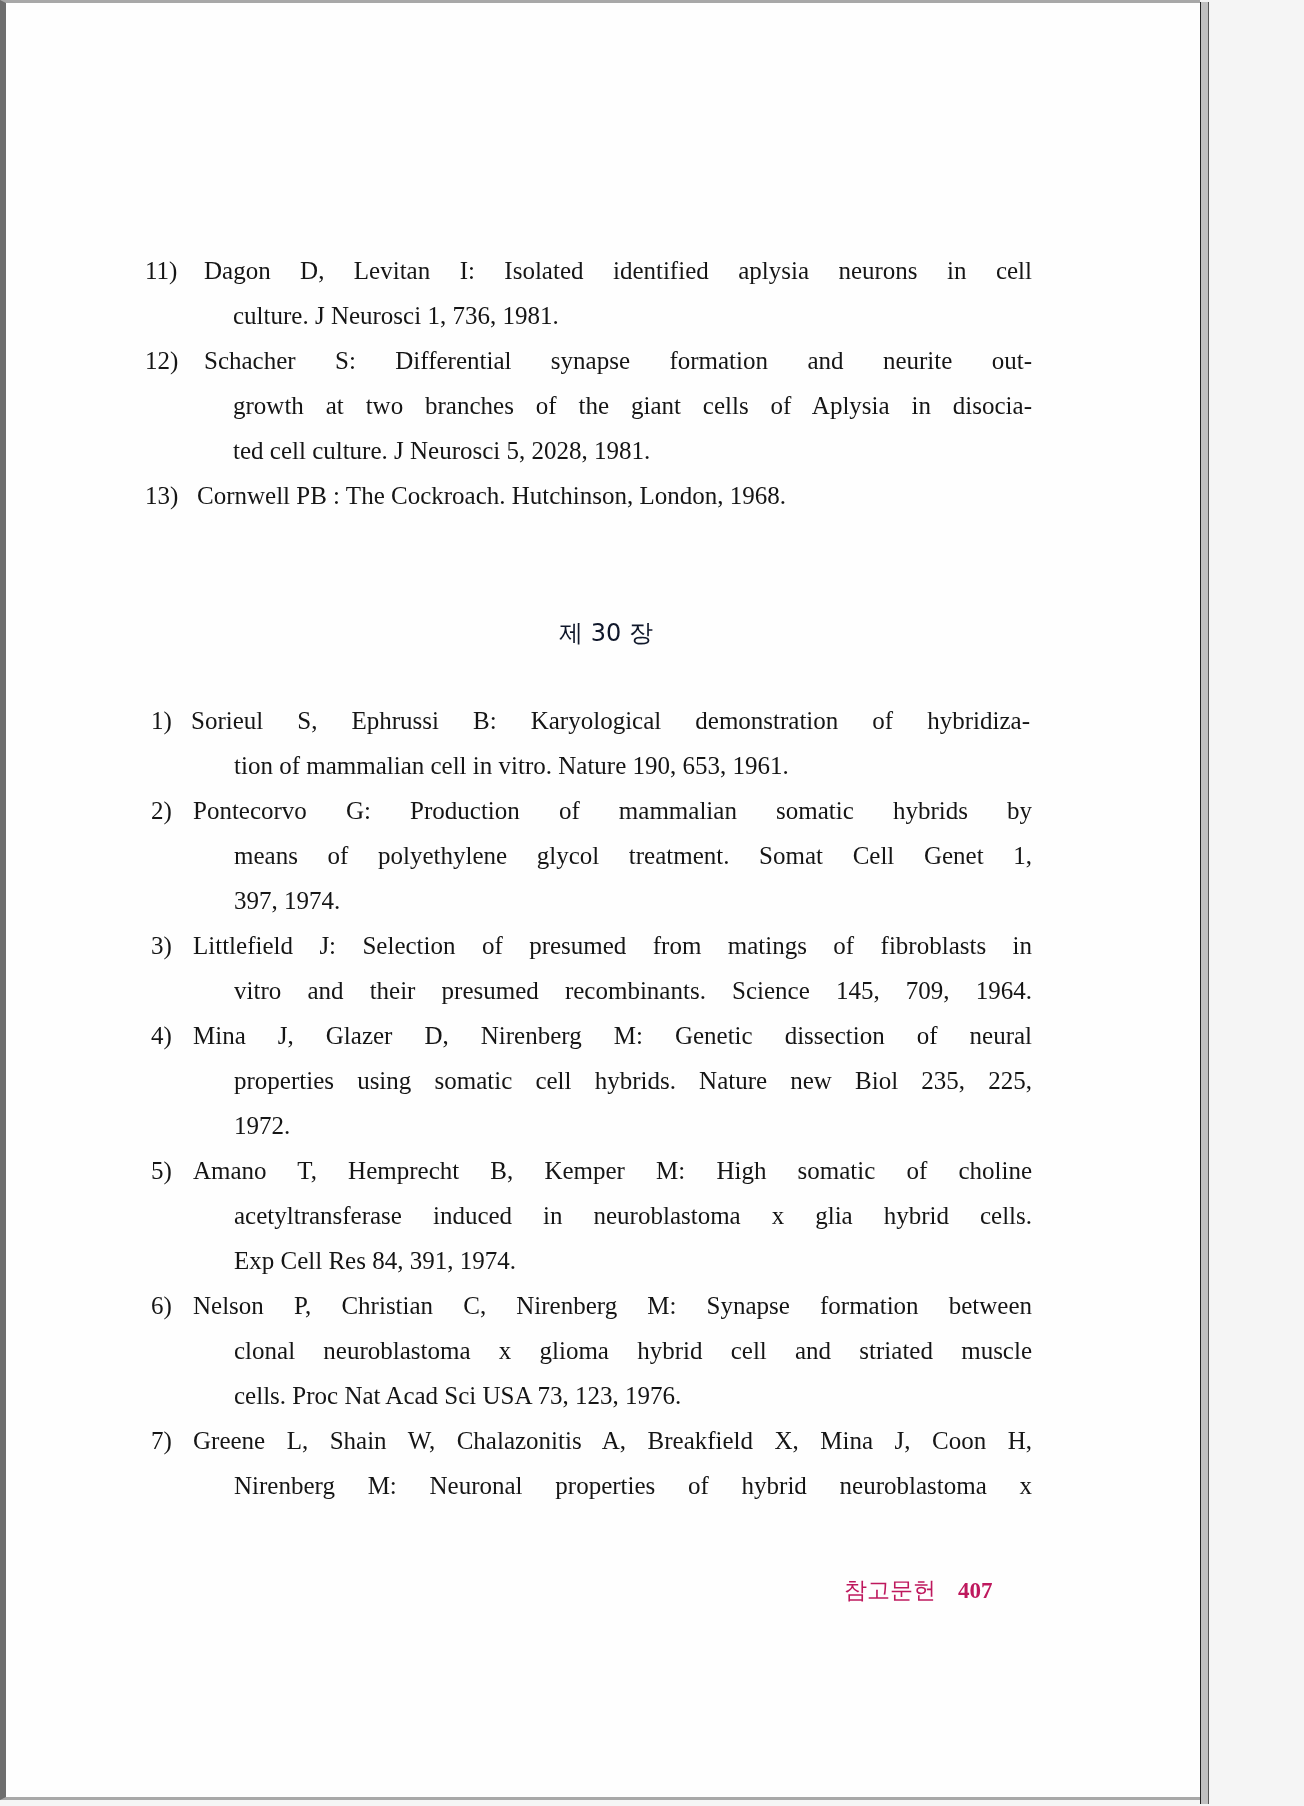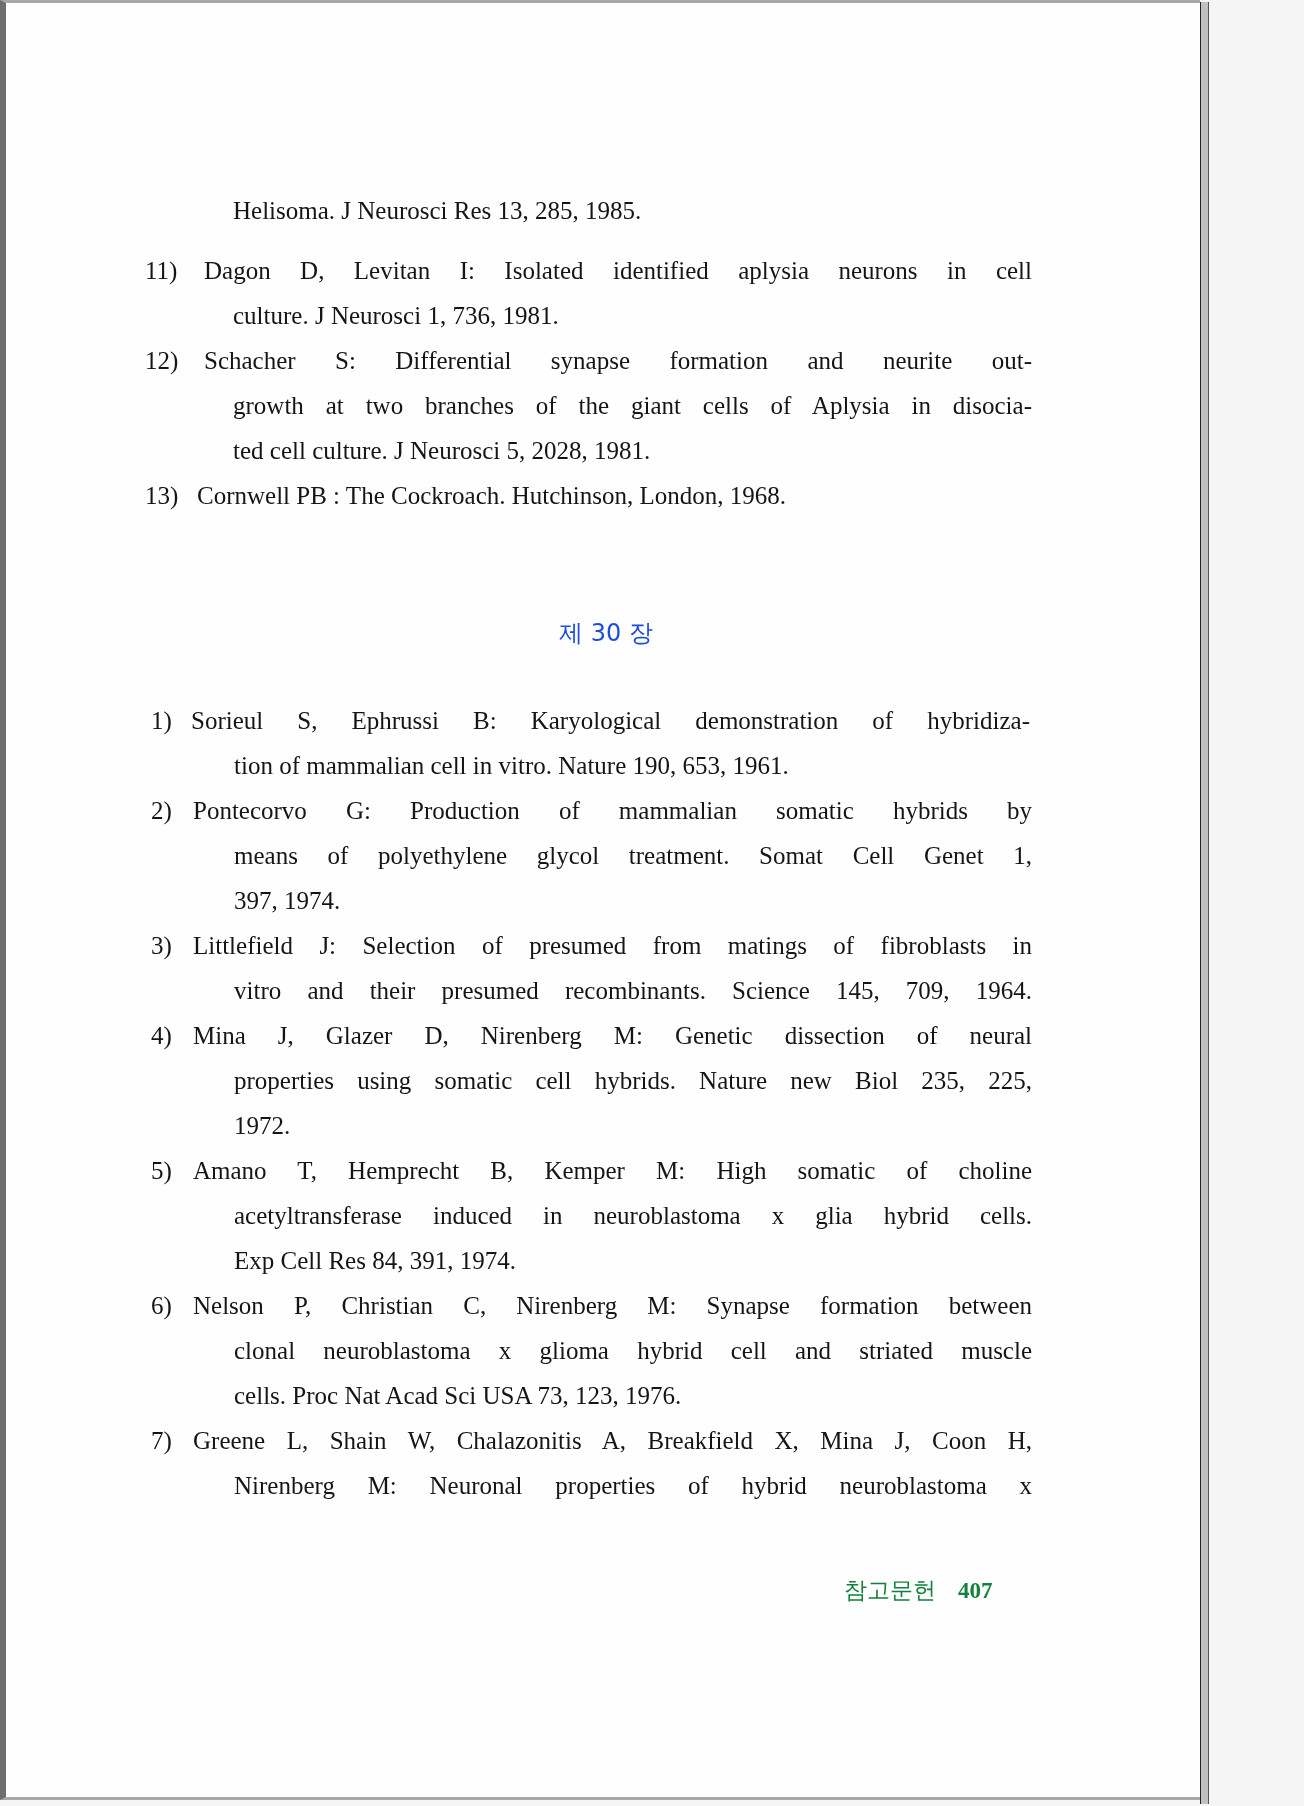--- a/index.html
+++ b/index.html
@@ -54,45 +54,44 @@
       white-space: normal;
     }
     .heading {
       position: absolute;
       left: 0;
       width: 1200px;
       text-align: center;
       font-family: "DejaVu Sans", sans-serif;
       font-size: 24px;
       line-height: 30px;
-      color: #1d4ed8;
+      color: #0f172a;
     }
     .footer {
       position: absolute;
       left: 838px;
       font-family: "DejaVu Serif", serif;
       font-size: 23px;
       line-height: 30px;
-      color: #15803d;
+      color: #be185d;
       white-space: nowrap;
     }
     .footer .pg {
       font-family: "Liberation Serif", serif;
       font-weight: bold;
       margin-left: 22px;
       font-size: 23px;
     }
   </style>
 </head>
 <body>
 
 <div class="viewer">
   <div class="page">
 
-    <div class="line" style="left:227px; top:193px;">Helisoma. J Neurosci Res 13, 285, 1985.</div>
 
     <div>
       <div class="line num" style="left:139px; top:253px;">11)</div>
       <div class="line just" style="left:198px; top:253px; width:828px;">Dagon D, Levitan I: Isolated identified aplysia neurons in cell</div>
       <div class="line" style="left:227px; top:298px;">culture. J Neurosci 1, 736, 1981.</div>
     </div>
 
     <div>
       <div class="line num" style="left:139px; top:343px;">12)</div>
       <div class="line just" style="left:198px; top:343px; width:828px;">Schacher S: Differential synapse formation and neurite out-</div>

